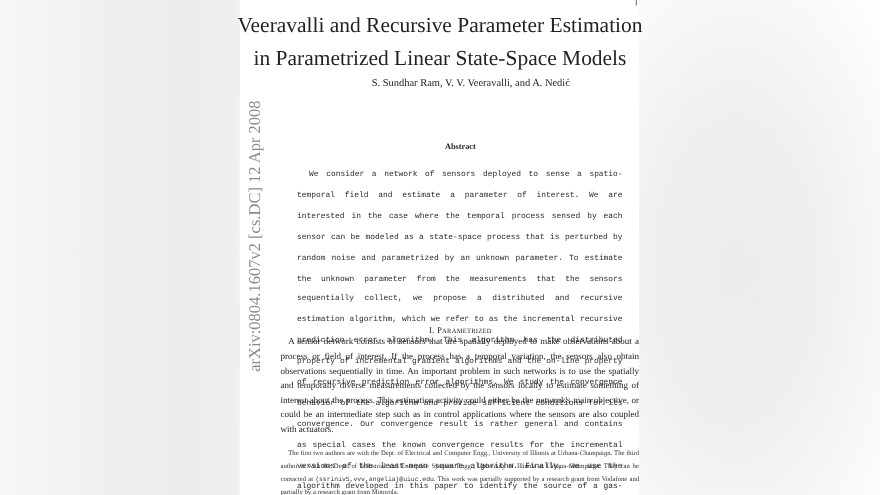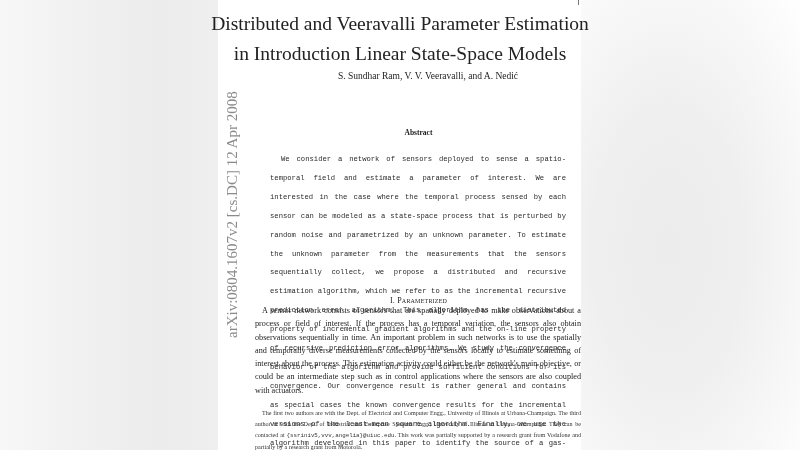--- a/index.html
+++ b/index.html
@@ -68,22 +68,22 @@
   </style>
 </head>
 <body>
 
 <div class="bg-left"></div>
 <div class="bg-right"></div>
 
 <div class="page"></div>
 <div class="tick"></div>
 
-<div class="title t1">Distributed and Veeravalli Parameter Estimation</div>
-<div class="title t2">in Introduction Linear State-Space Models</div>
+<div class="title t1">Veeravalli and Recursive Parameter Estimation</div>
+<div class="title t2">in Parametrized Linear State-Space Models</div>
 
 <div class="authors">S. Sundhar Ram, V. V. Veeravalli, and A. Nedić</div>
 
 <div class="arxiv">arXiv:0804.1607v2  [cs.DC]  12 Apr 2008</div>
 
 <div class="abstract-heading">Abstract</div>
 <div class="abstract">We consider a network of sensors deployed to sense a spatio-temporal field and estimate a parameter of interest. We are interested in the case where the temporal process sensed by each sensor can be modeled as a state-space process that is perturbed by random noise and parametrized by an unknown parameter. To estimate the unknown parameter from the measurements that the sensors sequentially collect, we propose a distributed and recursive estimation algorithm, which we refer to as the incremental recursive prediction error algorithm. This algorithm has the distributed property of incremental gradient algorithms and the on-line property of recursive prediction error algorithms. We study the convergence behavior of the algorithm and provide sufficient conditions for its convergence. Our convergence result is rather general and contains as special cases the known convergence results for the incremental versions of the least-mean square algorithm. Finally, we use the algorithm developed in this paper to identify the source of a gas-leak (diffusing source) in a closed warehouse and also report some numerical results.</div>
 
 <div class="section-heading">
   <span>I.</span>

